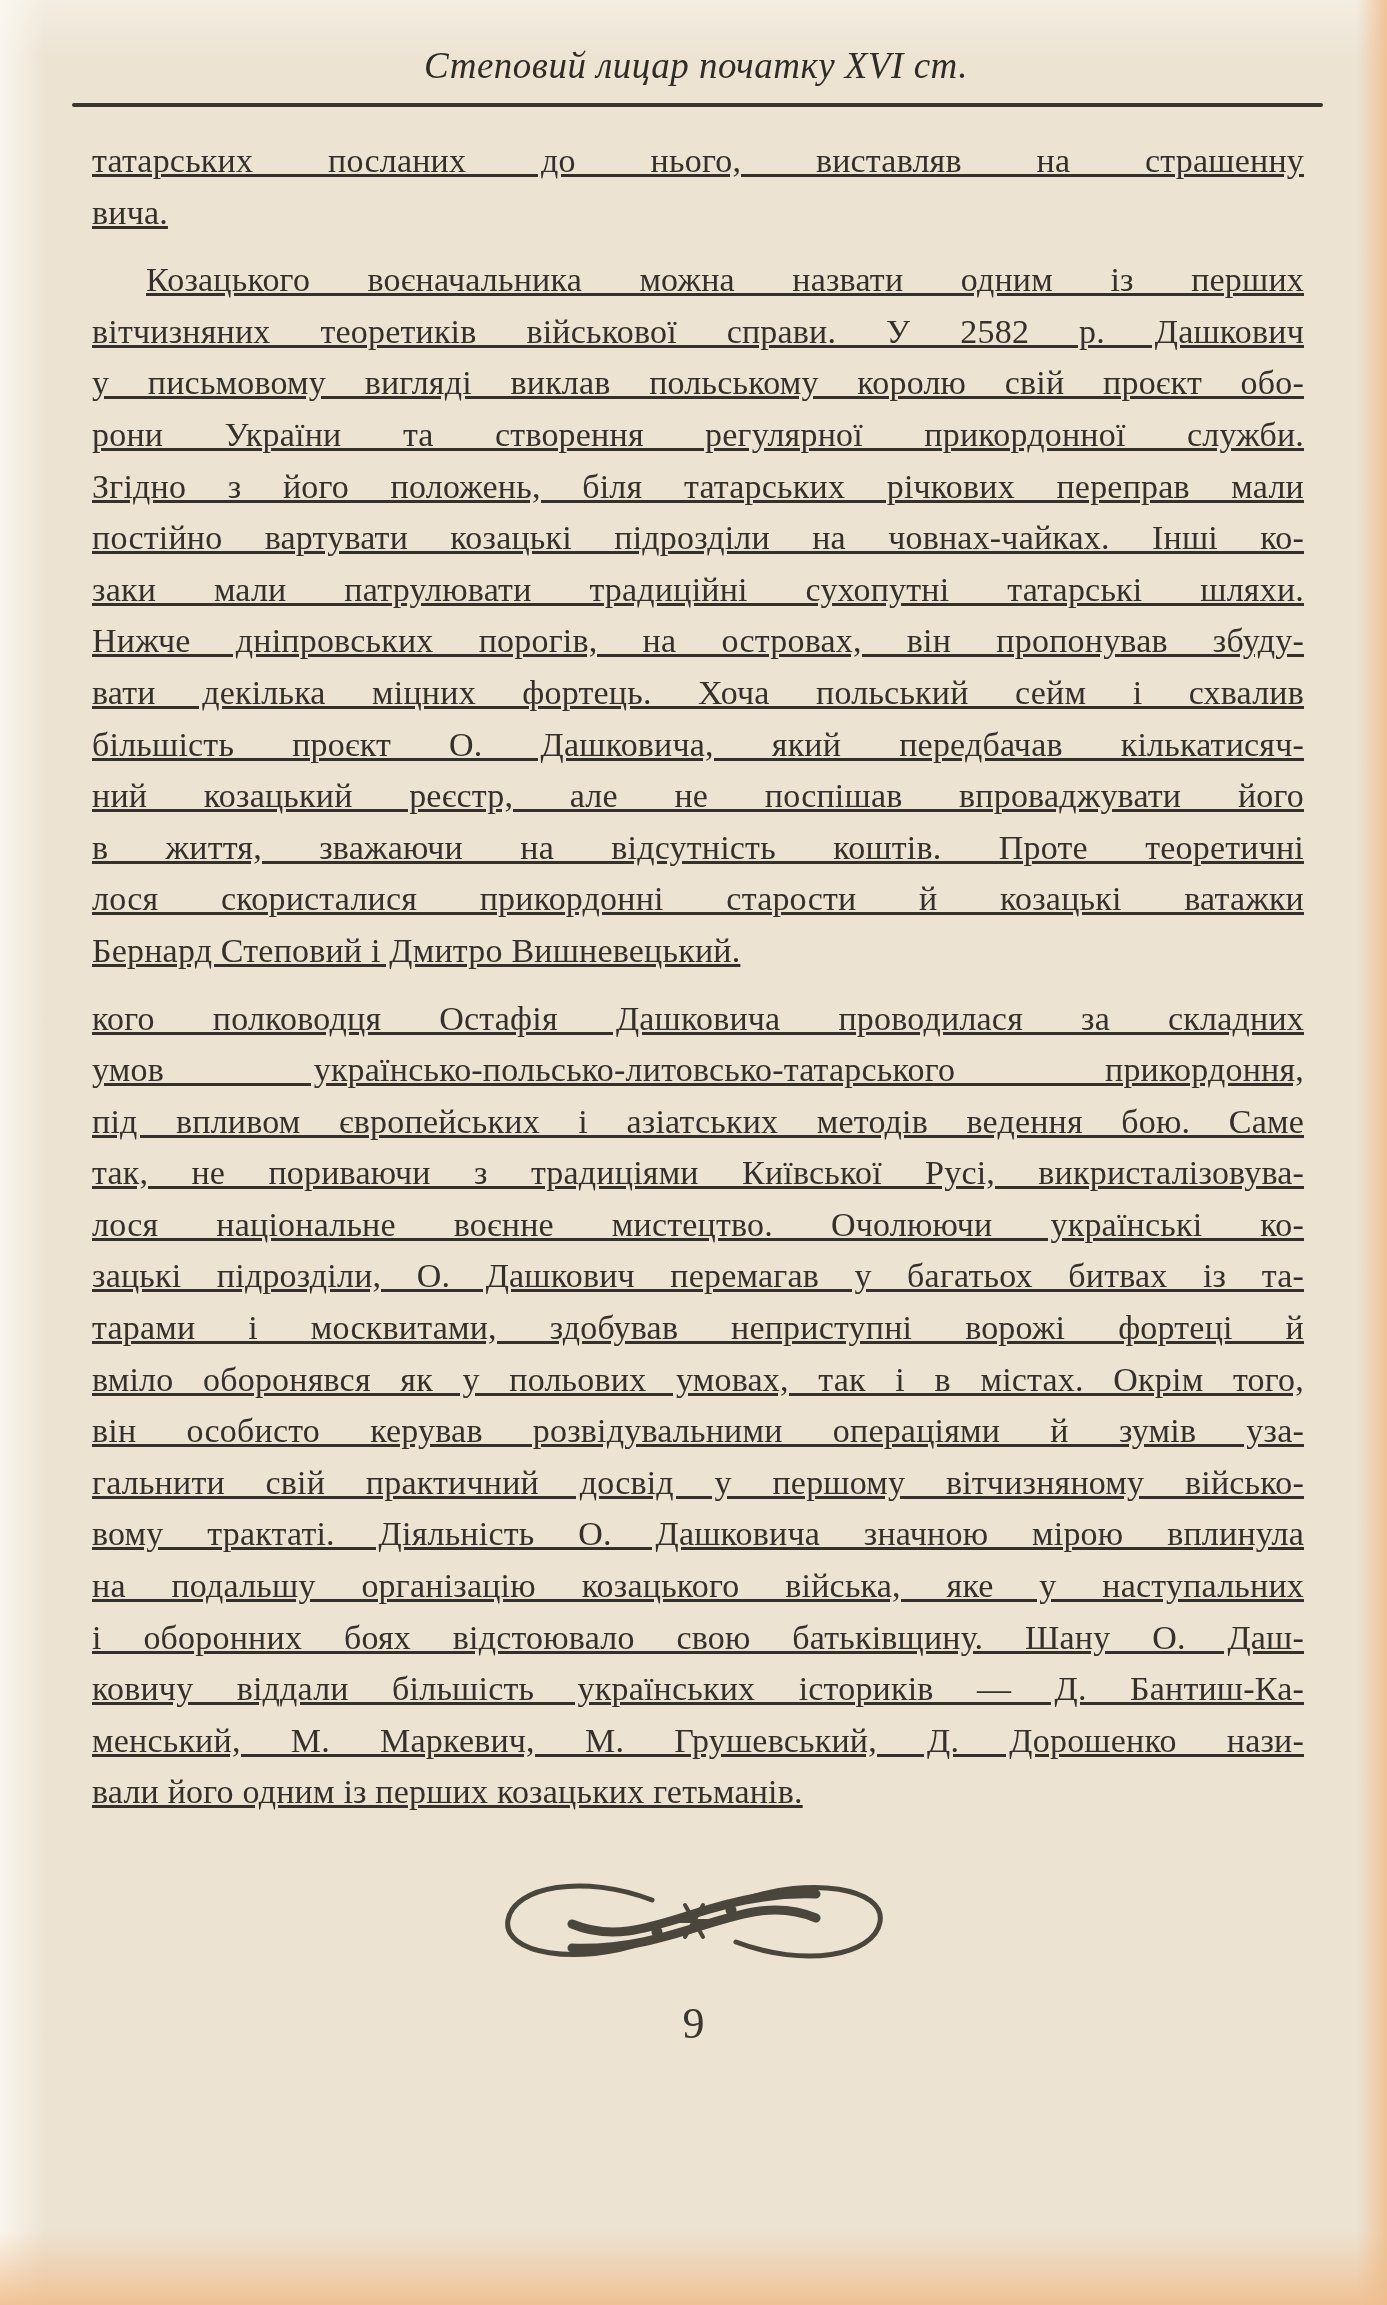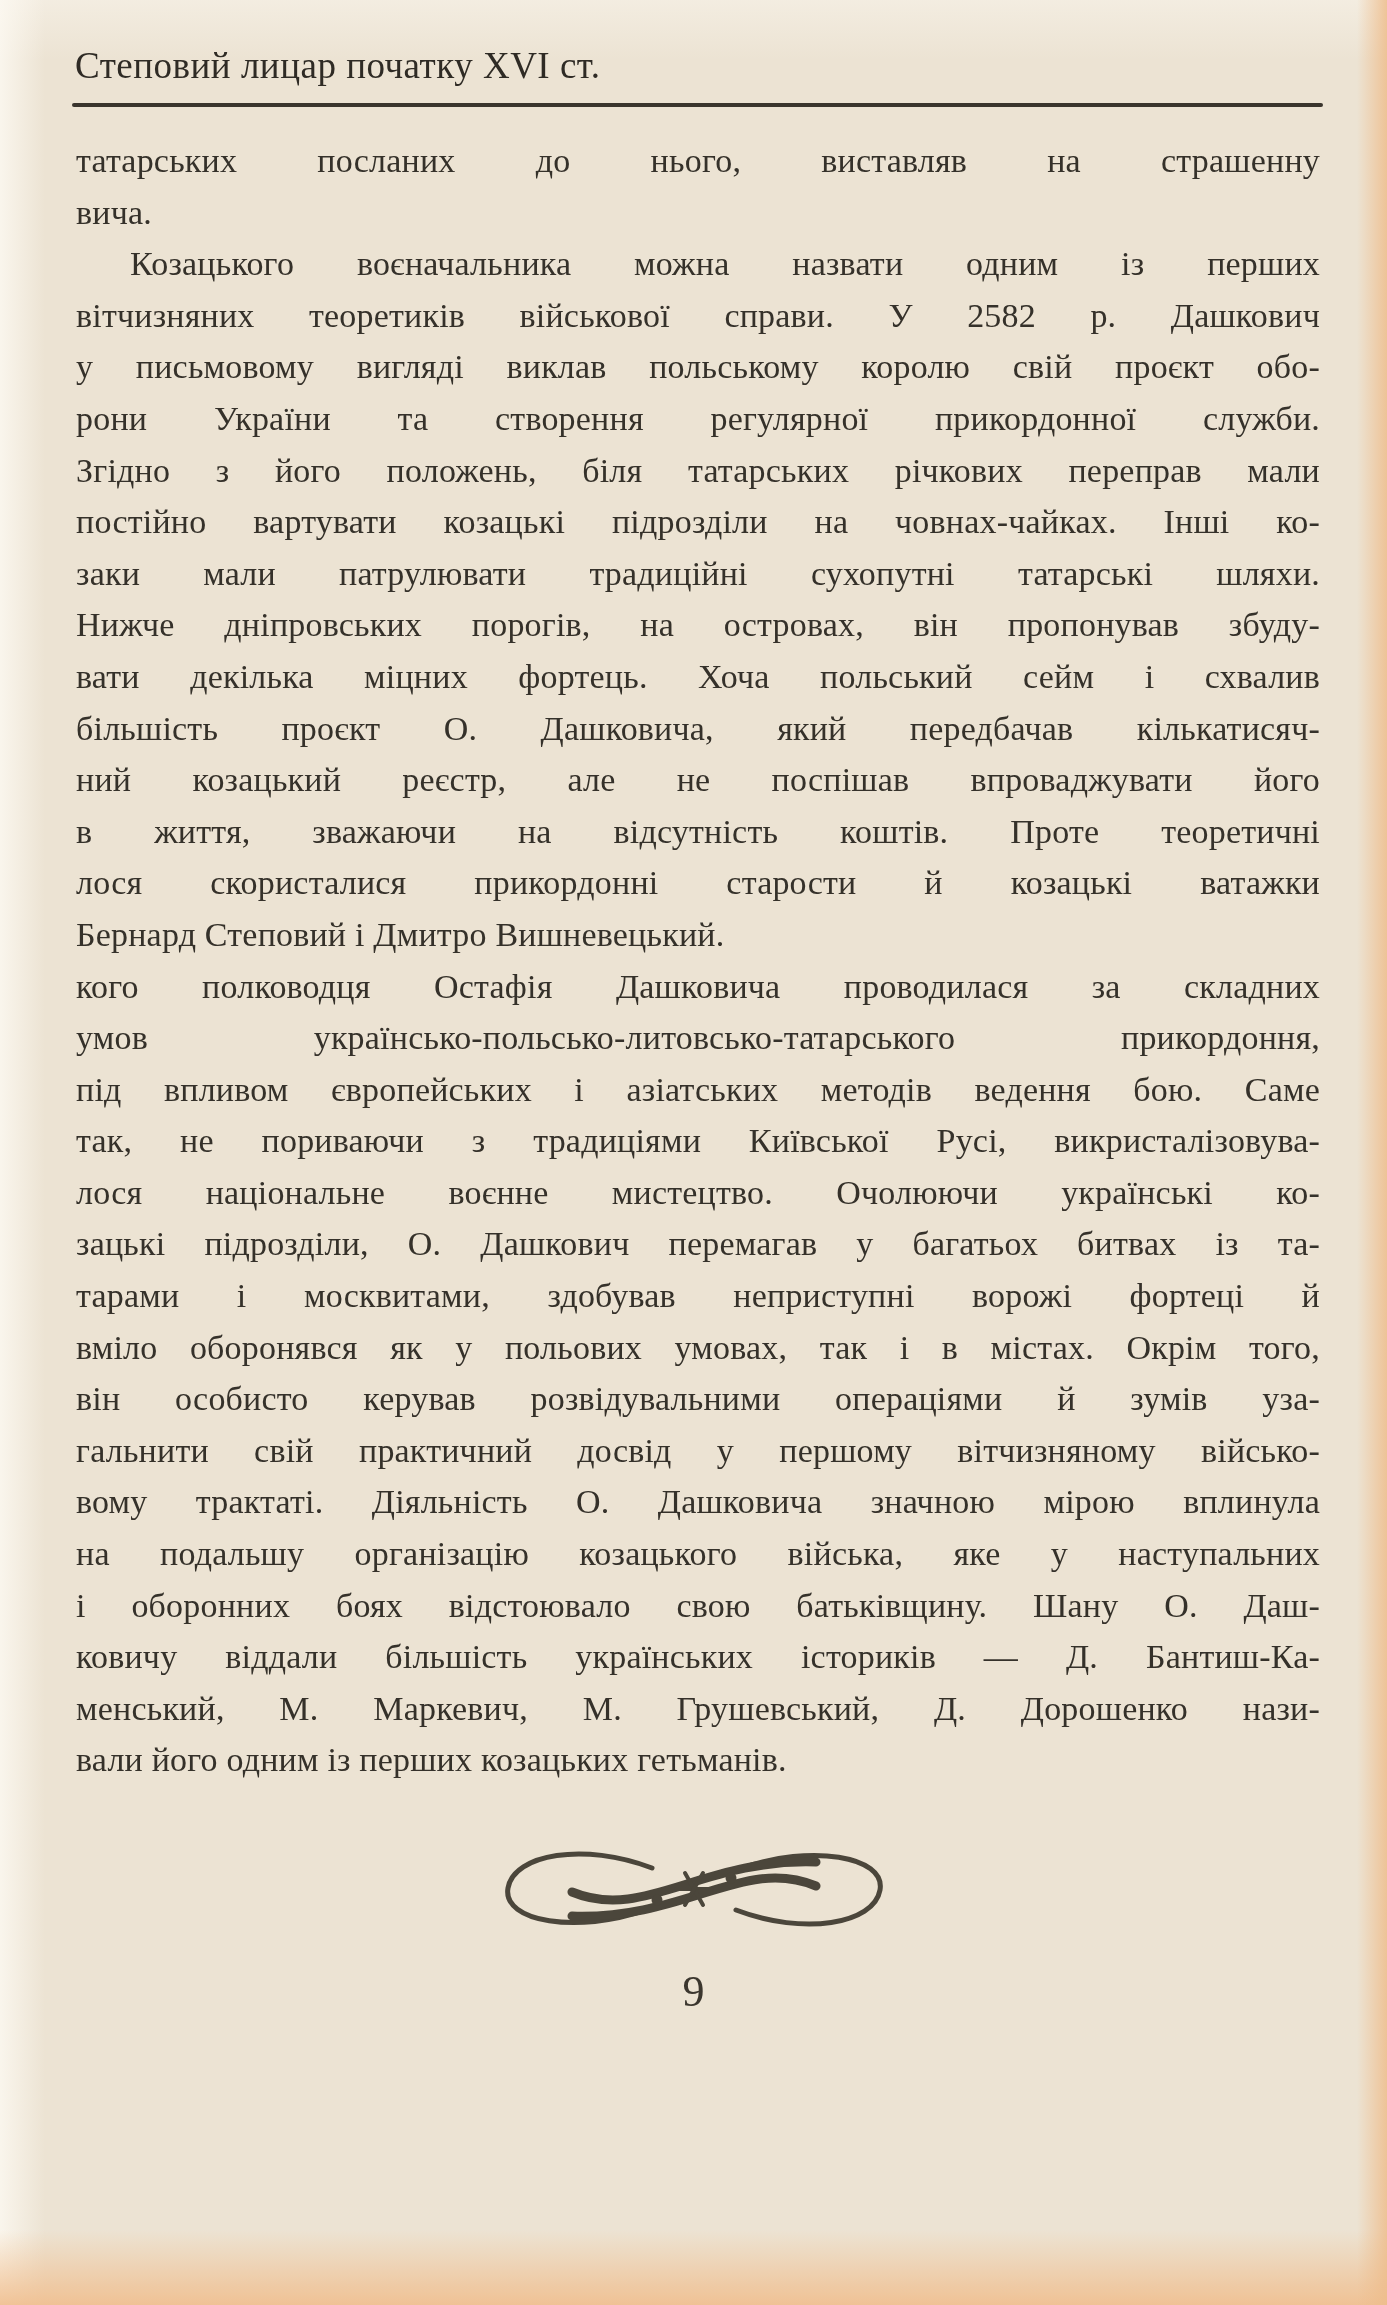--- a/index.html
+++ b/index.html
@@ -16,39 +16,40 @@
       linear-gradient(to bottom,rgba(250,246,238,0.5) 0px, rgba(250,246,238,0) 60px),
       #ece3d3;
     color: #36322b;
   }
   .page {
     position: absolute;
     inset: 0;
   }
   .page-header {
     margin: 44px 70px 0 75px;
-    text-align: left;
+    text-align: center;
+    font-style: italic;
     font-size: 37px;
     letter-spacing: 0.5px;
     color: #2f2b25;
   }
   .header-rule {
     height: 4px;
     background: #3a352d;
     border-radius: 2px;
     margin: 16px 64px 0 72px;
   }
   .page-body {
     margin: 28px 67px 0 76px;
     font-size: 34px;
     line-height: 51.6px;
     letter-spacing: 0.2px;
     color: #35312a;
   }
-  .paragraph { margin: 0; }
+  .paragraph { margin: 16px; text-decoration: underline; }
   .line {
     text-align: justify;
     text-align-last: justify;
     white-space: nowrap;
   }
   .line.final {
     text-align-last: left;
   }
   .line.indent-first {
     text-indent: 54px;

